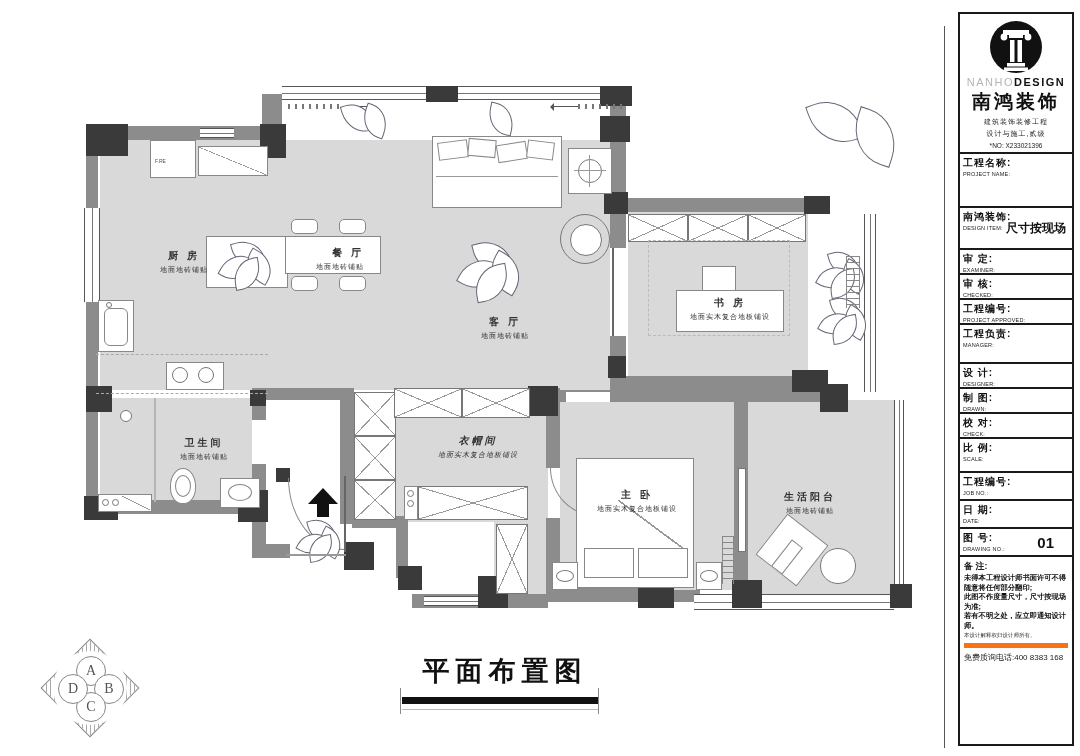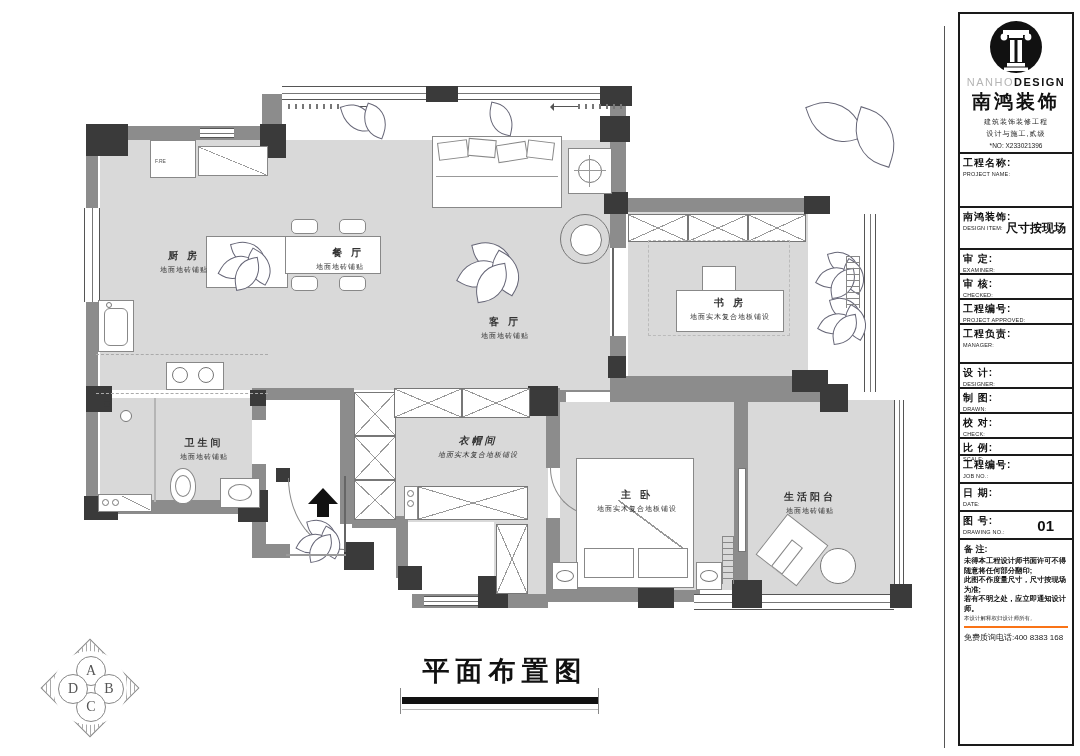--- a/index.html
+++ b/index.html
@@ -56,21 +56,21 @@
   .logo-row{height:140px;text-align:center;padding-top:6px;}
   .brand{font-size:11px;letter-spacing:1.5px;margin-top:2px;}
   .brand .lt{color:#b5b5b5;} .brand .bd{color:#111;font-weight:bold;}
   .brandcn{font-size:19px;font-weight:bold;letter-spacing:3px;color:#111;margin-top:1px;}
   .logosub{font-size:7px;color:#222;margin-top:2px;letter-spacing:1px;}
   .logono{font-size:6.5px;color:#222;margin-top:3px;}
   .notes{height:116px;border-bottom:none;padding:3px 4px;}
   .notes .nt{font-size:9px;font-weight:bold;}
   .notes .nl{font-size:7.3px;font-weight:bold;line-height:9.5px;color:#111;}
   .notes .fp{font-size:5.5px;color:#333;margin-top:2px;}
-  .notes .ph{font-size:8px;color:#222;margin-top:4px;border-top:2px solid #f97316;padding-top:4px;}
+  .notes .ph{font-size:8px;color:#222;margin-top:4px;border-top:5px solid #f97316;padding-top:4px;}
 </style>
 </head>
 <body>
 
 <div class="abs" style="left:0;top:0;width:940px;height:756px;">
 
   <div class="floor" style="left:100px;top:140px;width:512px;height:250px;"></div>
   <div class="floor" style="left:100px;top:398px;width:156px;height:108px;"></div>
   <div class="floor" style="left:394px;top:416px;width:154px;height:106px;"></div>
   <div class="floor" style="left:494px;top:518px;width:54px;height:80px;"></div>
@@ -368,21 +368,21 @@
     <div class="en">DESIGNER:</div>
   </div>
   <div class="trow" style="height:25px;">
     <div class="cn">制  图:</div>
     <div class="en">DRAWN:</div>
   </div>
   <div class="trow" style="height:25px;">
     <div class="cn">校  对:</div>
     <div class="en">CHECK:</div>
   </div>
-  <div class="trow" style="height:17px;">
+  <div class="trow" style="height:34px;">
     <div class="cn">比  例:</div>
     <div class="en">SCALE:</div>
   </div>
   <div class="trow" style="height:28px;">
     <div class="cn">工程编号:</div>
     <div class="en">JOB NO.:</div>
   </div>
   <div class="trow" style="height:28px;">
     <div class="cn">日  期:</div>
     <div class="en">DATE:</div>

